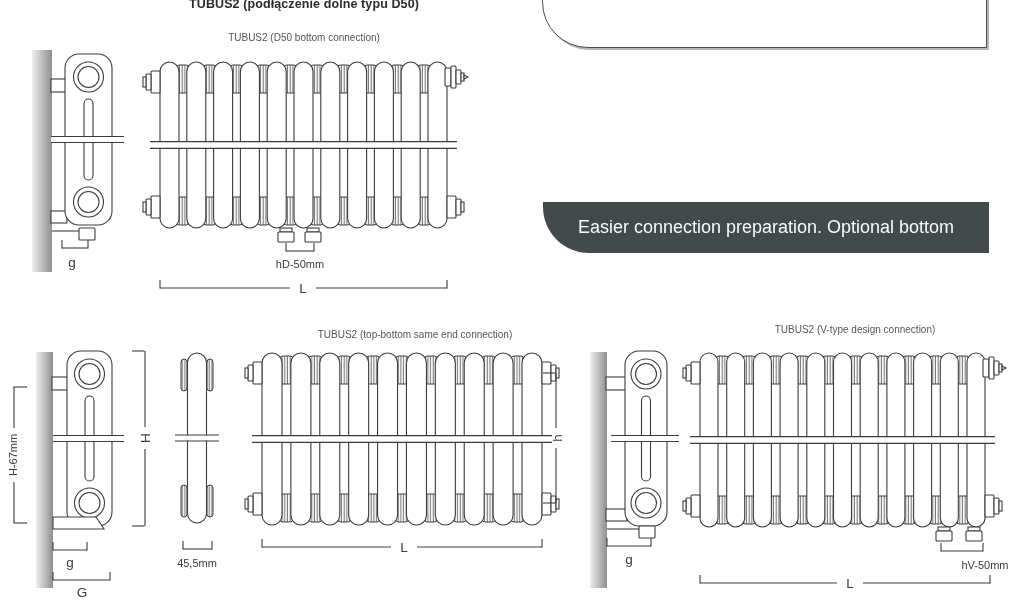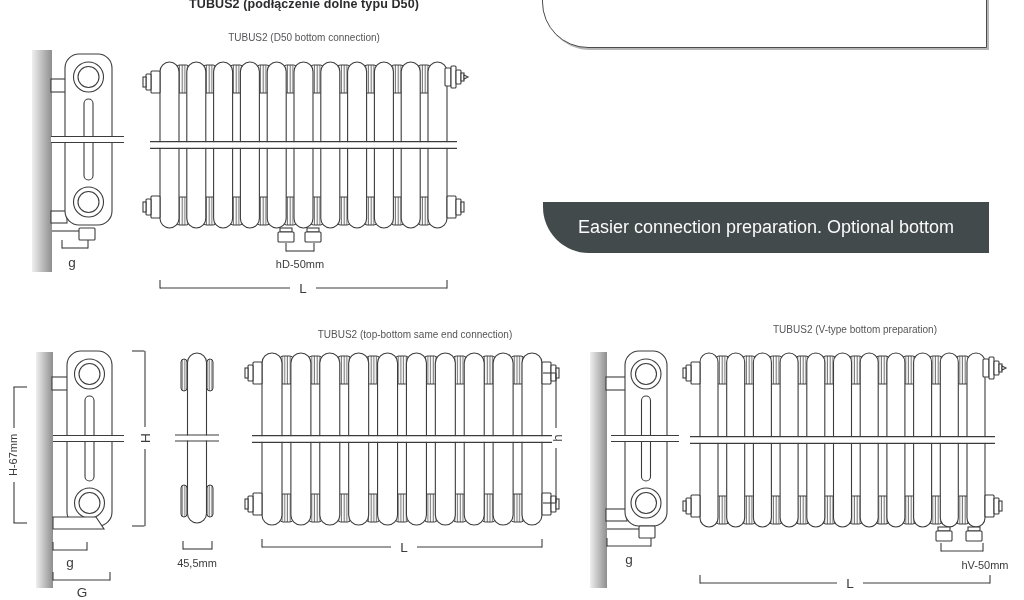--- a/index.html
+++ b/index.html
@@ -357,18 +357,18 @@
 
   <div class="fig-sub" style="left:415px;top:334px;">TUBUS2 (top-bottom same end connection)</div>
   <span class="lbl dim-s vert" style="left:13px;top:455px;">H-67mm</span>
   <span class="lbl dim-l vert" style="left:145px;top:438px;">H</span>
   <span class="lbl dim-l" style="left:70px;top:562px;">g</span>
   <span class="lbl dim-l" style="left:82px;top:592px;">G</span>
   <span class="lbl dim-s" style="left:197px;top:563px;">45,5mm</span>
   <span class="lbl dim-l vert" style="left:557px;top:438px;">h</span>
   <span class="lbl dim-l" style="left:404px;top:547px;">L</span>
 
-  <div class="fig-sub" style="left:855px;top:329px;">TUBUS2 (V-type bottom preparation)</div>
+  <div class="fig-sub" style="left:855px;top:329px;">TUBUS2 (V-type design connection)</div>
   <span class="lbl dim-l" style="left:629px;top:559px;">g</span>
   <span class="lbl dim-s" style="left:961px;top:565px;padding-left:48px;">hV-50mm</span>
   <span class="lbl dim-l" style="left:850px;top:583px;">L</span>
 
 </div>
 
 </body></html>

